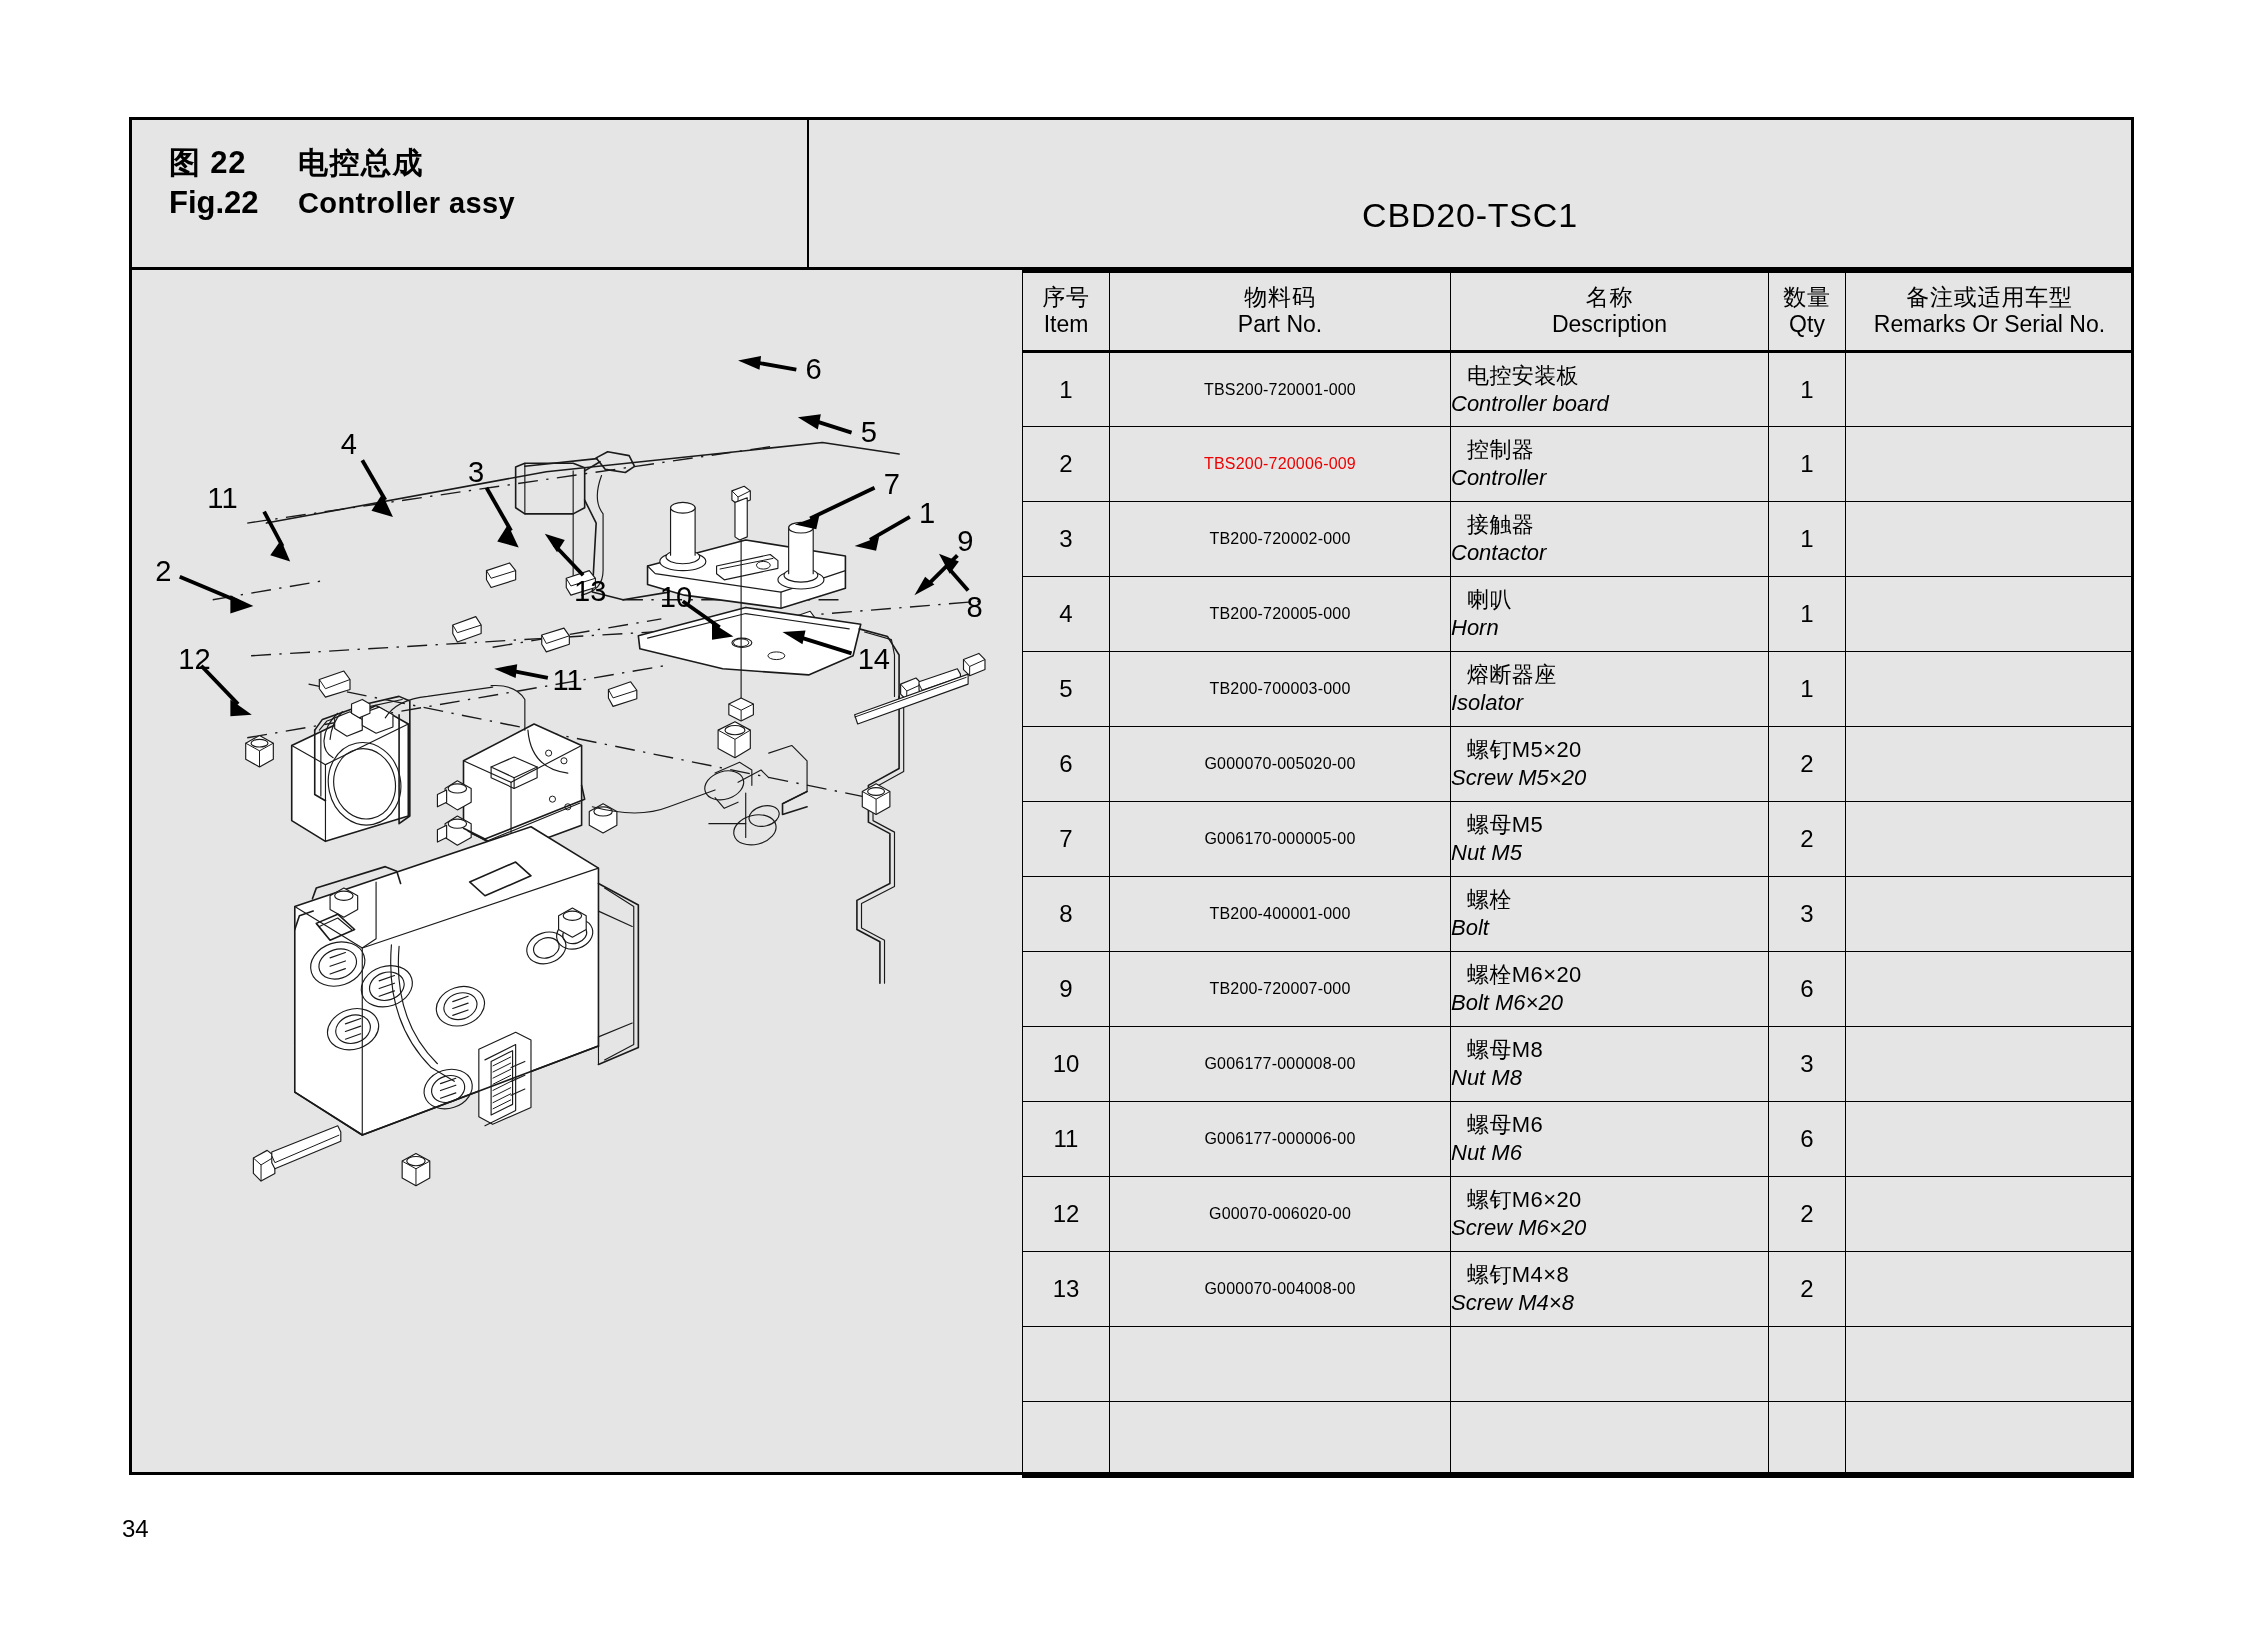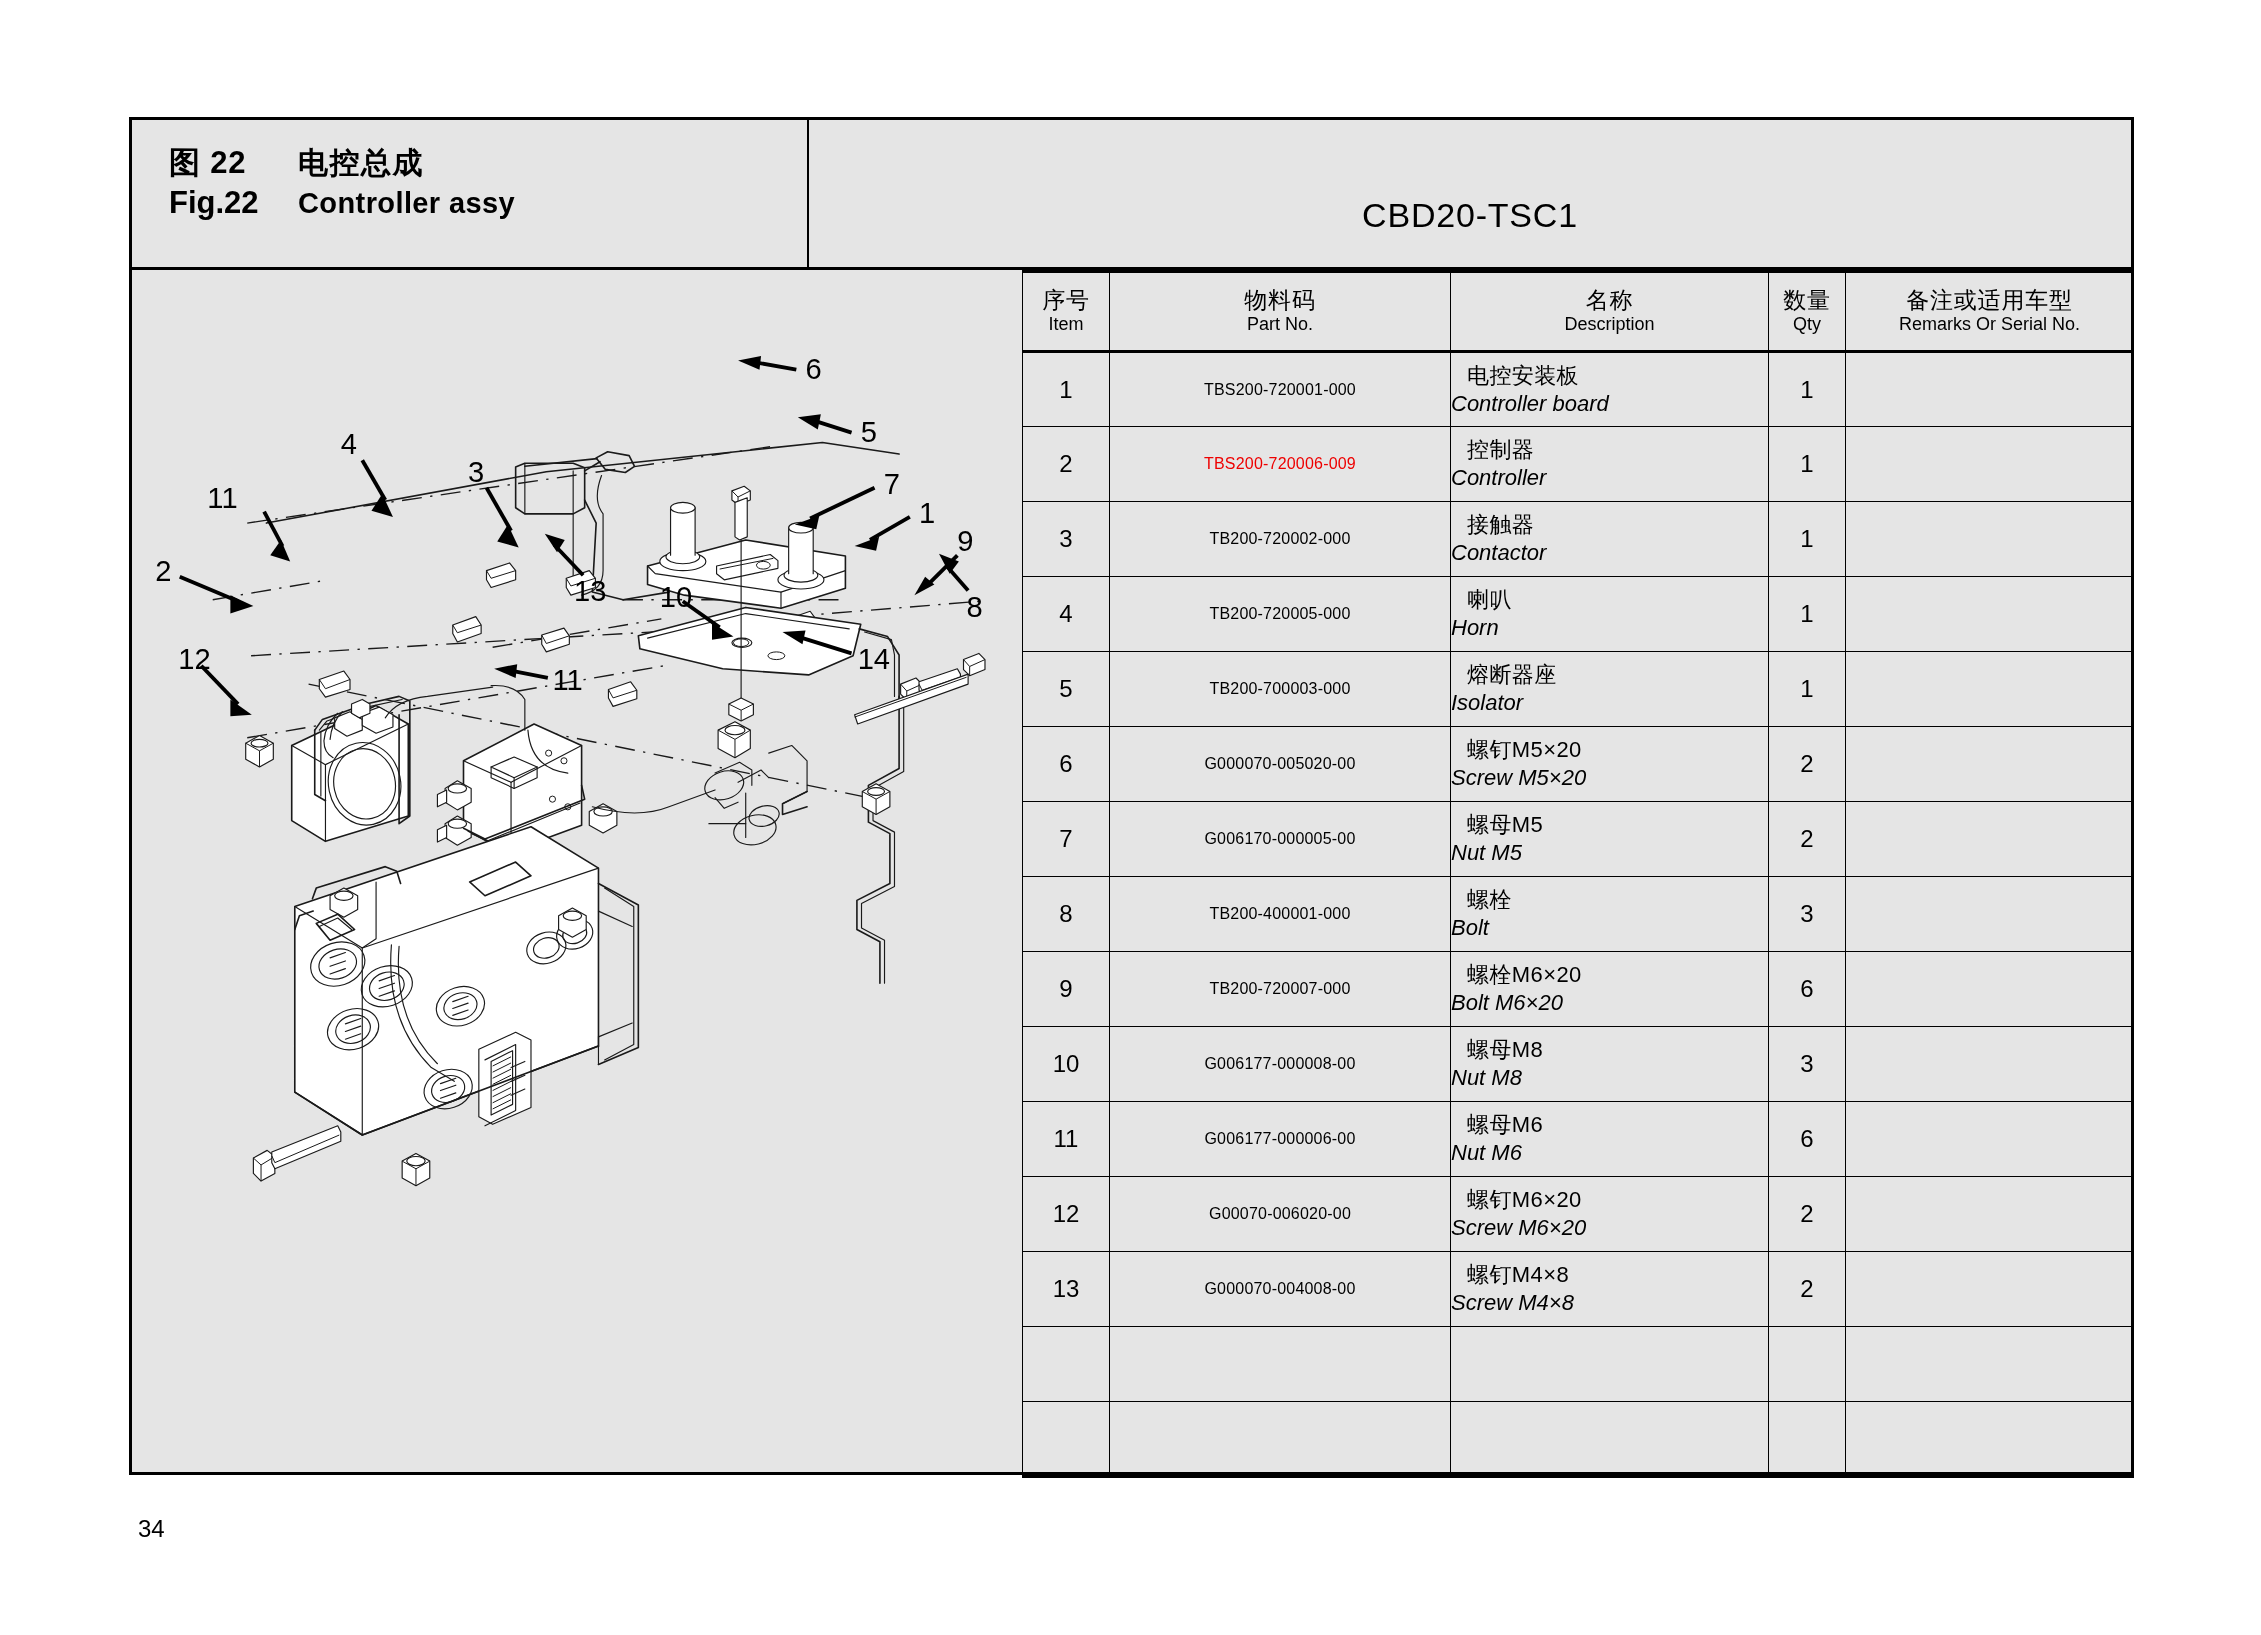--- a/index.html
+++ b/index.html
@@ -102,37 +102,37 @@
     color: #000;
   }
   table.parts thead th {
     height: 80px;
     border-top: 3.8px solid #000;
     border-bottom: 3.1px solid #000;
     text-align: center;
     font-weight: normal;
   }
   .hdr-cn { font-size: 23px; line-height: 1.18; letter-spacing: 0.8px; display:block; }
-  .hdr-en { font-size: 18px; line-height: 1.2; display:block; }
+  .hdr-en { font-size: 23px; line-height: 1.2; display:block; }
 
   table.parts tbody tr { height: 75px; }
   td.item { text-align: center; font-size: 24px; }
   td.part { text-align: center; font-size: 16px; letter-spacing: 0.2px; }
   td.part.highlight { color: #ee0000; }
   td.desc { padding-left: 20px; font-size: 22px; line-height: 1.26; }
   .desc-cn { display:block; letter-spacing: 0.4px; margin-left: 16px; }
   .desc-en { display:block;font-style:italic; }
   td.qty  { text-align: center; font-size: 24px; }
   td.rem  { }
   table.parts tbody tr:last-child td { border-bottom: 3.8px solid #000; }
 
   
   .page-number {
     position: absolute;
-    left: 138px; top: 1515px;
+    left: 122px; top: 1515px;
     font-size: 24px;
     color: #000;
   }
 
   
   .ln   { fill: none; stroke: #1a1a1a; stroke-width: 2.1; stroke-linejoin: round; stroke-linecap: round; }
   .ln-t { fill: none; stroke: #1a1a1a; stroke-width: 1.5; stroke-linejoin: round; stroke-linecap: round; }
   .fillw{ fill: #ffffff; stroke: #1a1a1a; stroke-width: 2.1; stroke-linejoin: round; stroke-linecap: round; }
   .fillw-t{ fill: #ffffff; stroke: #1a1a1a; stroke-width: 1.5; stroke-linejoin: round; stroke-linecap: round; }
   .dash { fill: none; stroke: #1a1a1a; stroke-width: 1.8; stroke-dasharray: 26 11 3 11; }

